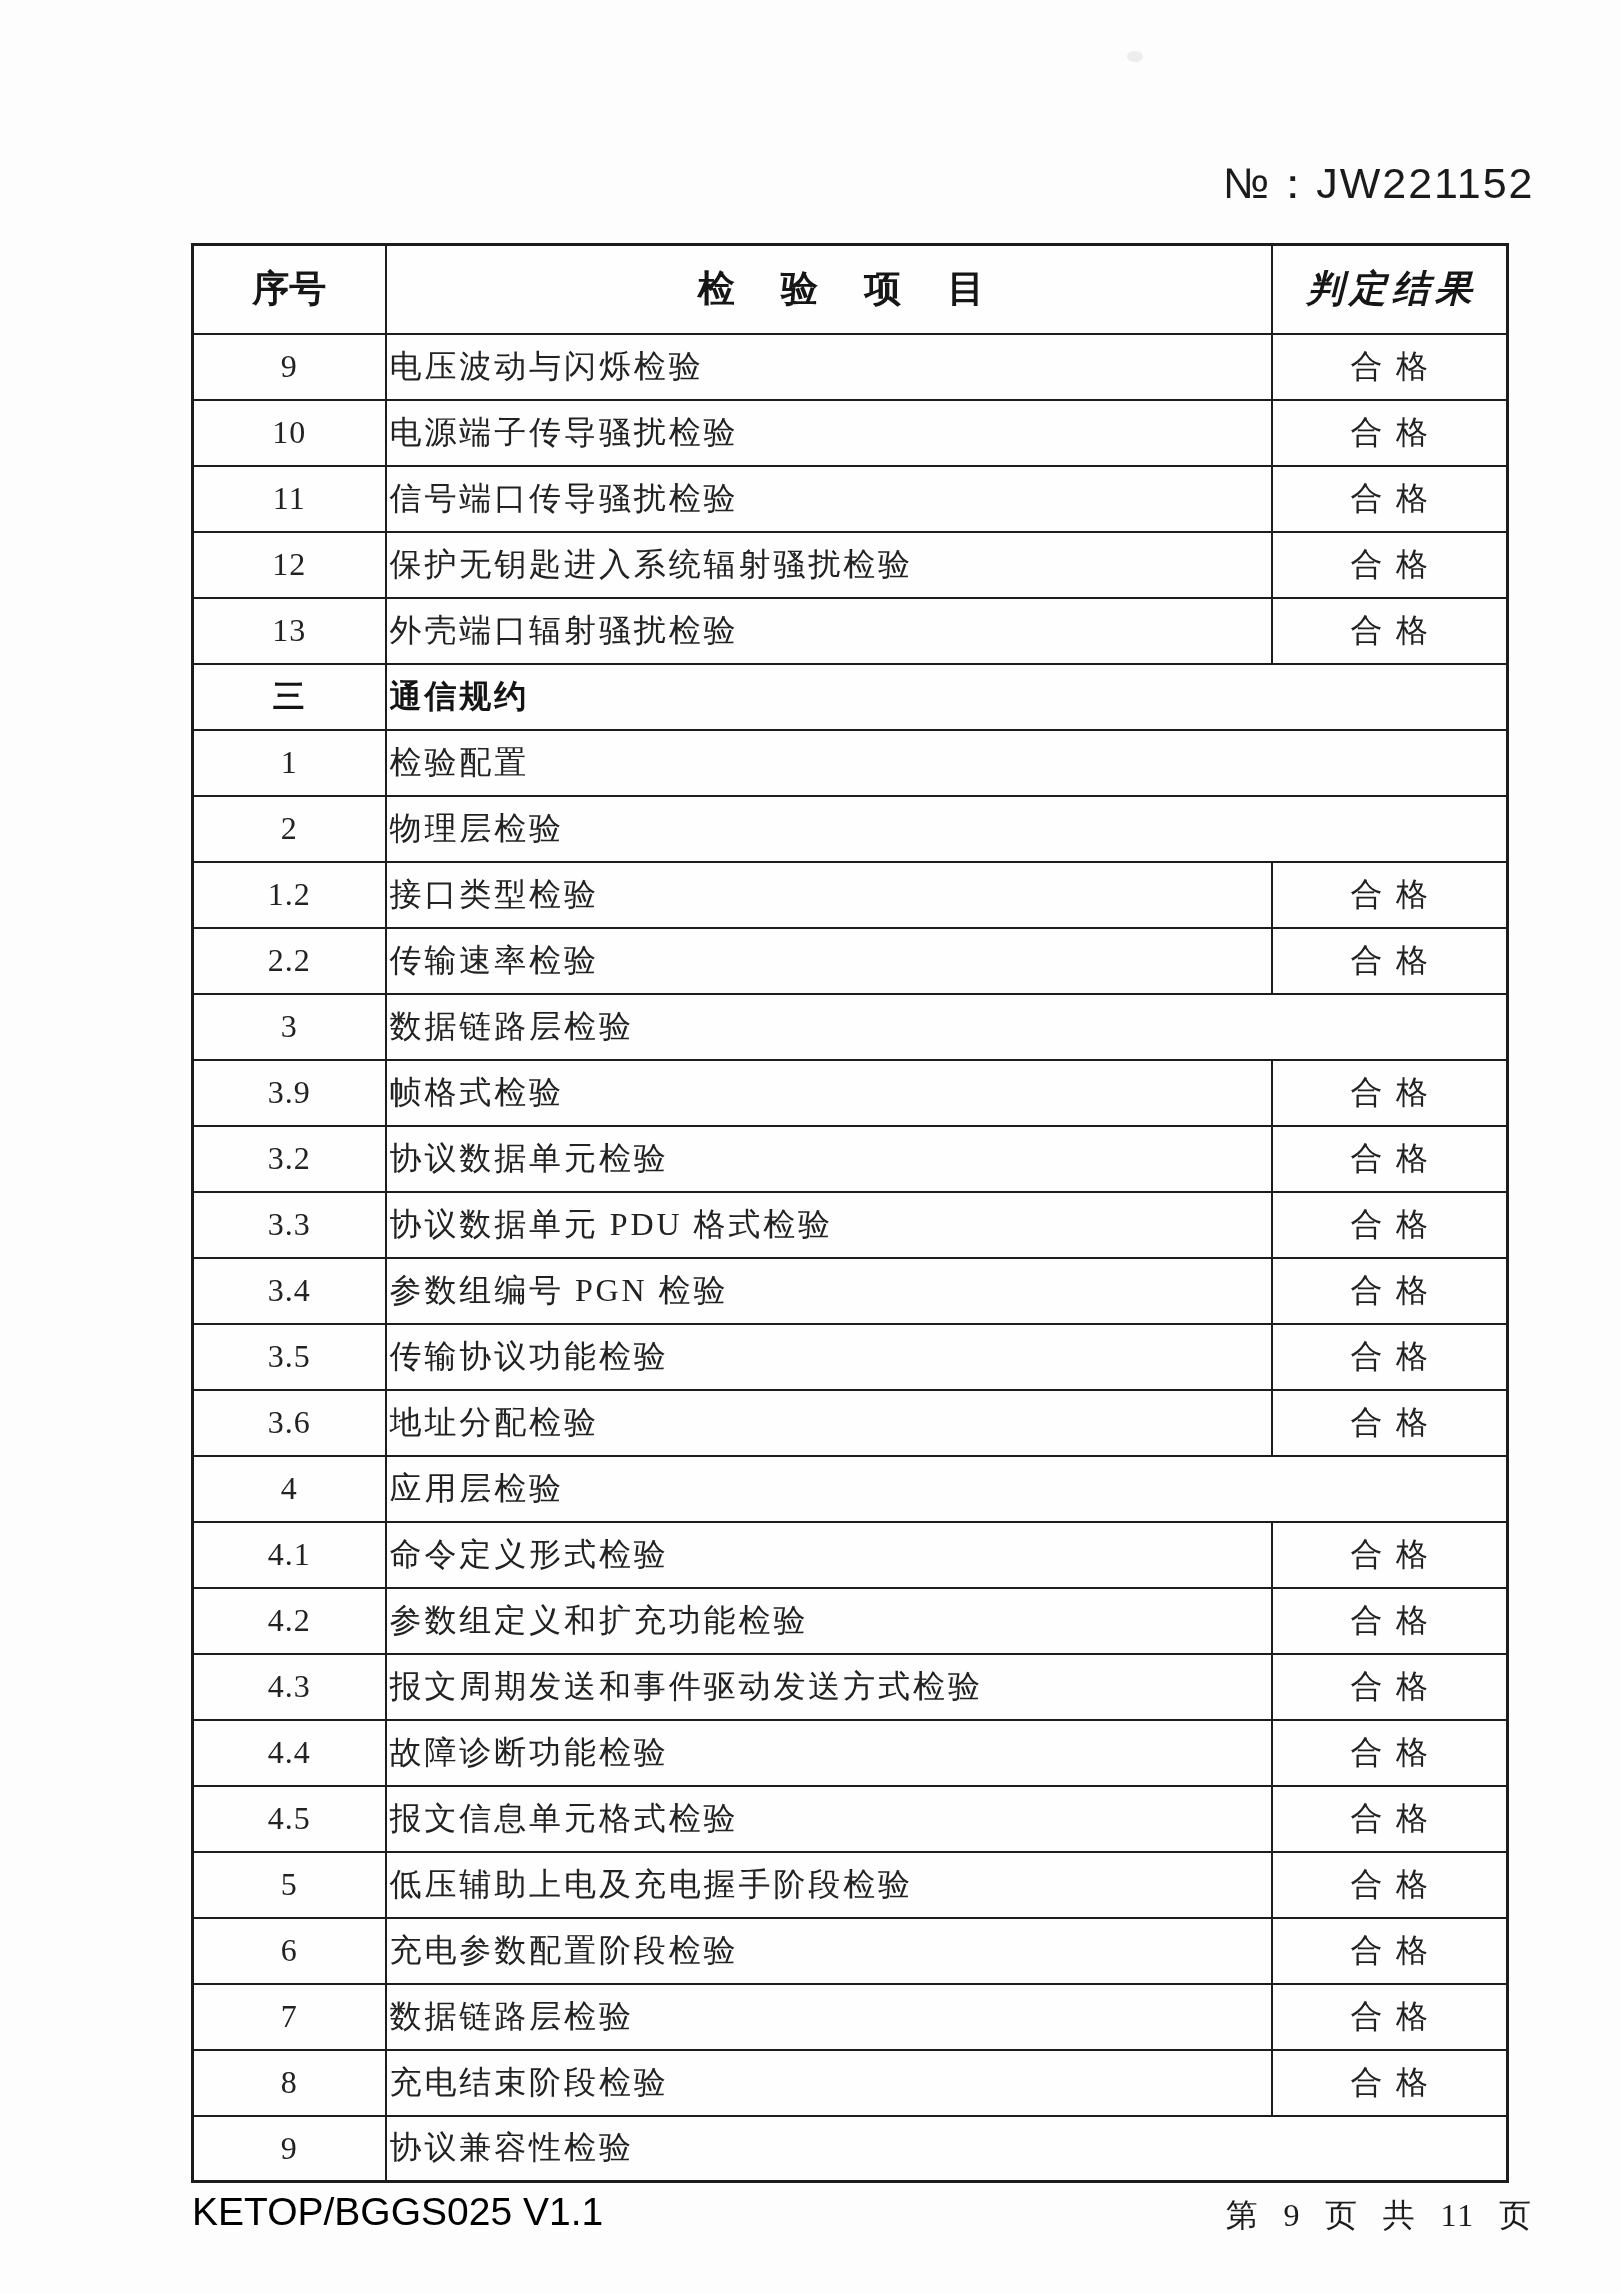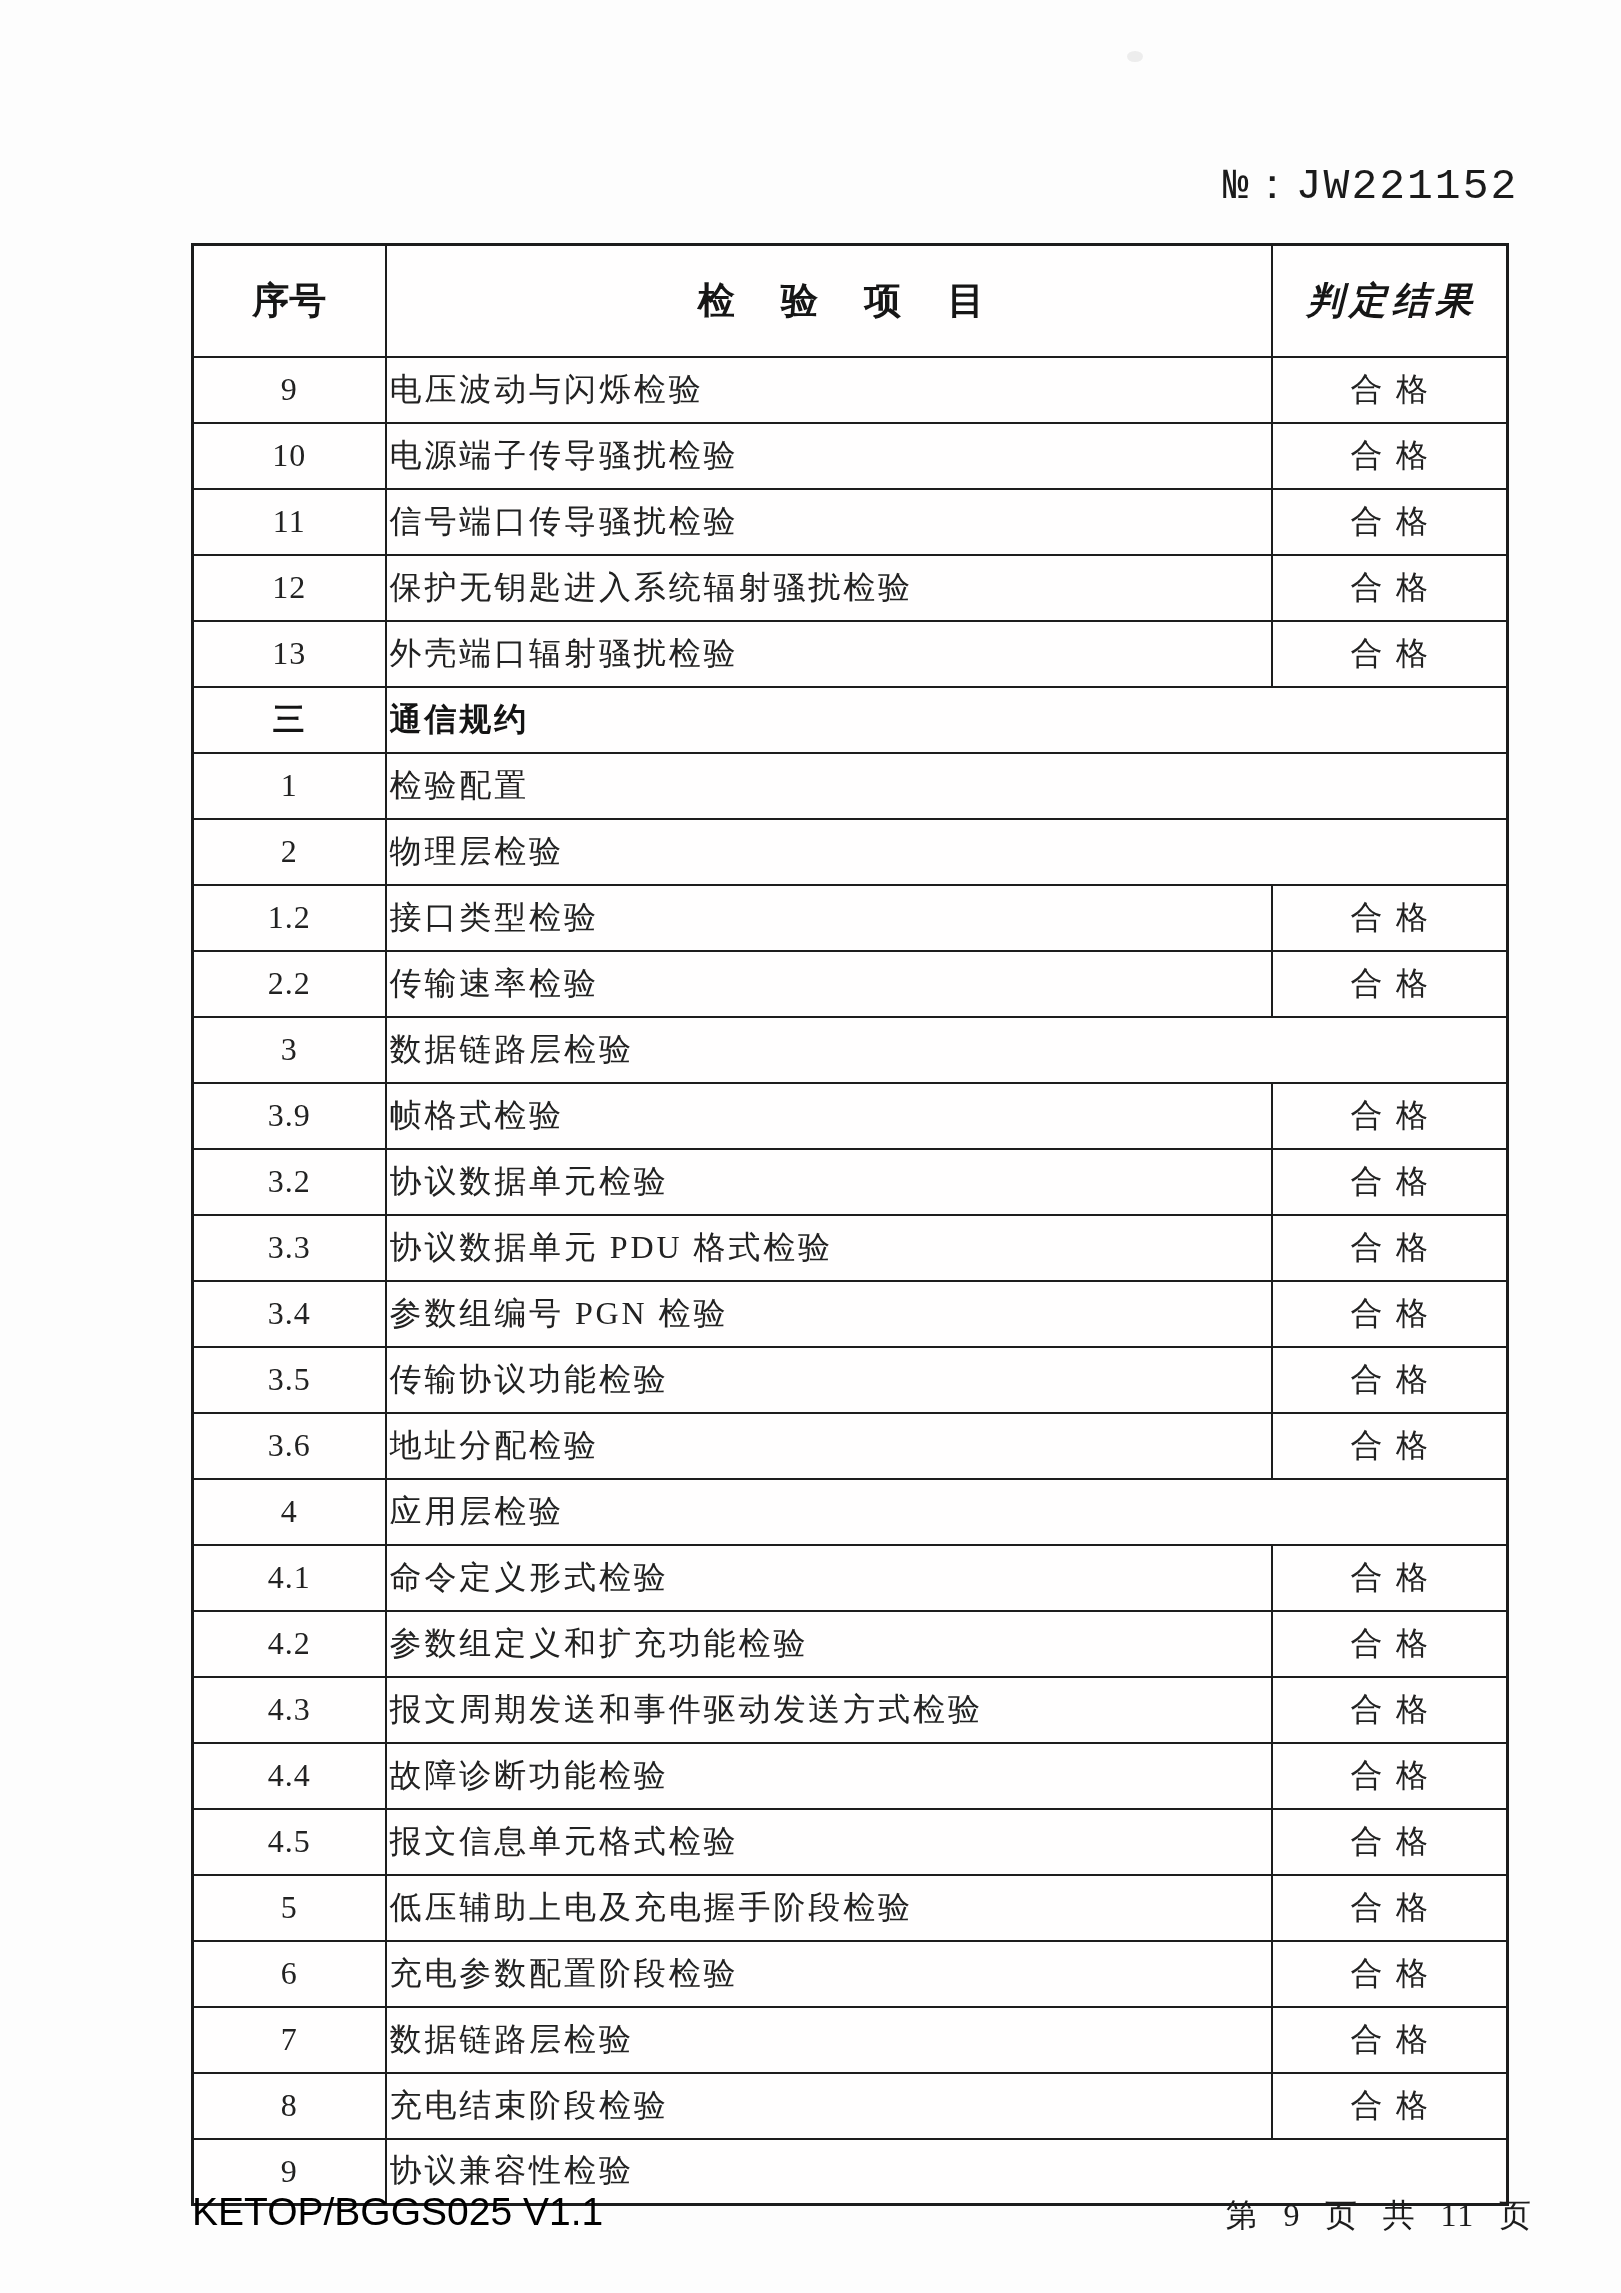--- a/index.html
+++ b/index.html
@@ -12,21 +12,21 @@
     overflow: hidden;
     font-family: "Liberation Serif", "DejaVu Serif", serif;
     color: #1e1e1e;
   }
   .doc-number {
     position: absolute;
     top: 155px;
     left: 1223px;
     font-size: 43px;
     letter-spacing: 2px;
-    font-family: Liberation Mono, monospace;
+    font-family: Liberation Sans, sans-serif;
     color: #1b1b1b;
     white-space: nowrap;
   }
   table.report {
     position: absolute;
     left: 191px;
     top: 243px;
     width: 1315px;
     border-collapse: collapse;
     table-layout: fixed;
@@ -34,21 +34,21 @@
   }
   table.report { border: 3.9px solid #1c1c1c; }
   table.report th, table.report td {
     border: 2px solid #1d1d1d;
     border-top-width: 2.9px;
     border-bottom-width: 2.9px;
     overflow: hidden;
     white-space: nowrap;
   }
   thead th {
-    height: 112px;
+    height: 89px;
     font-size: 37px;
     font-weight: bold;
     text-align: center;
     vertical-align: middle;
     color: #161616;
   }
   th.item-h { word-spacing: 33px; letter-spacing: 2px; padding-left: 28px; }
   th.result-h { letter-spacing: 5.9px; text-indent: 5.9px; font-style: italic; }
   tbody td {
     height: 66px;

